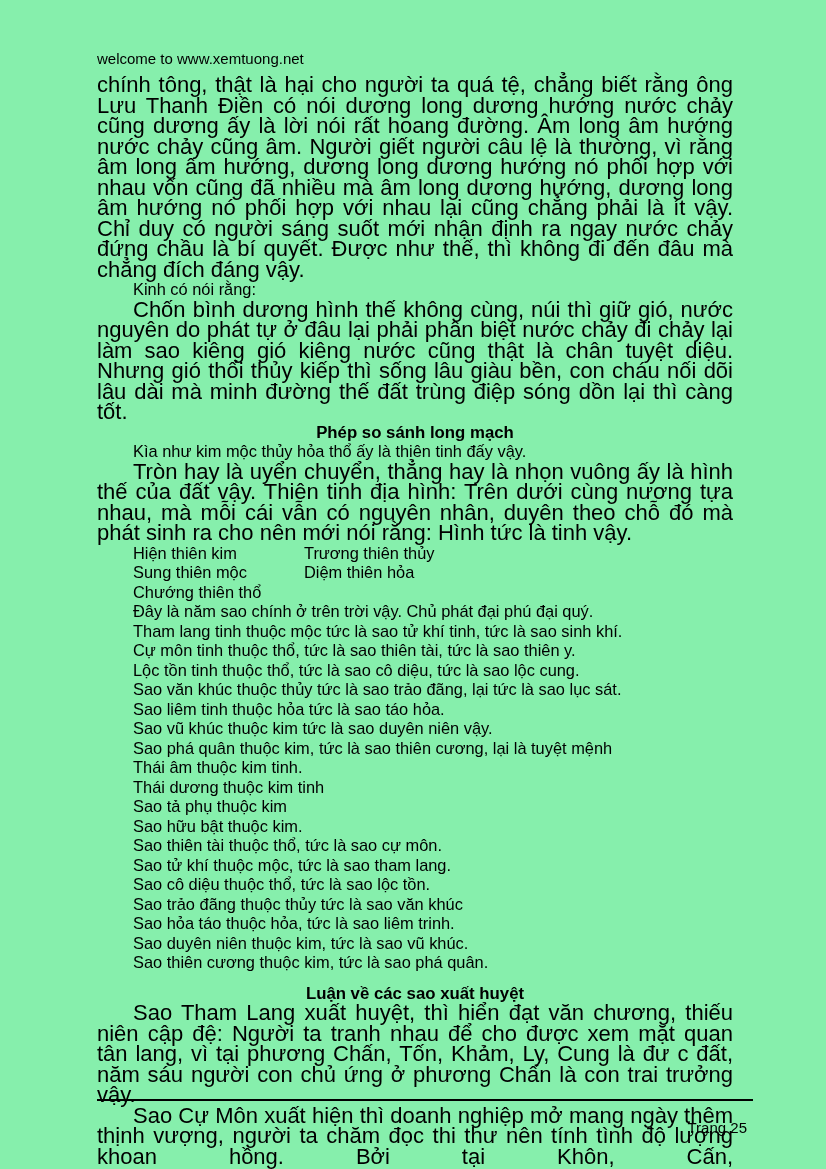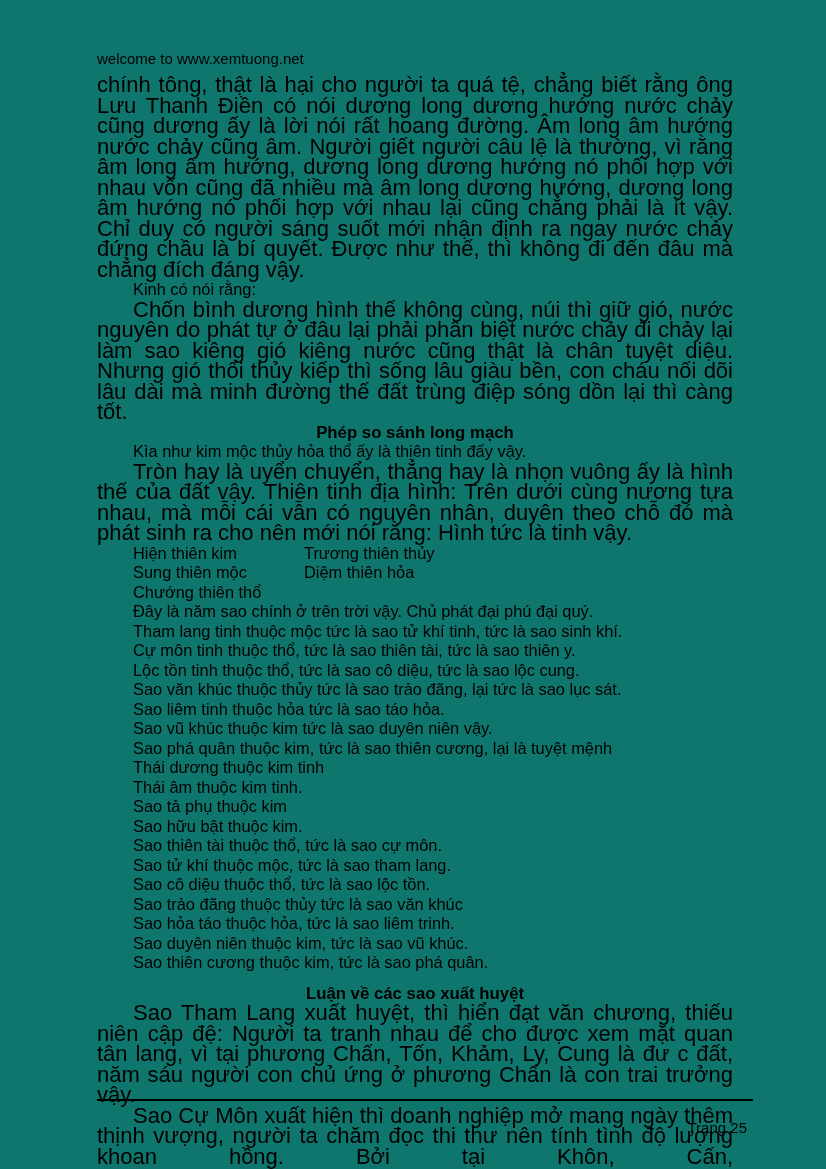--- a/index.html
+++ b/index.html
@@ -4,21 +4,21 @@
 <style>
   html, body {
     margin: 0;
     padding: 0;
     background: #ffffff;
   }
   .page {
     position: relative;
     width: 826px;
     height: 1169px;
-    background: #0f766e;
+    background: #86efac;
     font-family: "Liberation Sans", sans-serif;
     color: #000000;
     overflow: hidden;
   }
   .content {
     position: absolute;
     left: 97px;
     top: 50px;
     width: 636px;
   }
@@ -103,22 +103,22 @@
     </div>
     <p class="line ind">Đây là năm sao chính ở trên trời vậy. Chủ phát đại phú đại quý.</p>
 
     <p class="line ind">Tham lang tinh thuộc mộc tức là sao tử khí tinh, tức là sao sinh khí.</p>
     <p class="line ind">Cự môn tinh thuộc thổ, tức là sao thiên tài, tức là sao thiên y.</p>
     <p class="line ind">Lộc tồn tinh thuộc thổ, tức là sao cô diệu, tức là sao lộc cung.</p>
     <p class="line ind">Sao văn khúc thuộc thủy tức là sao trảo đãng, lại tức là sao lục sát.</p>
     <p class="line ind">Sao liêm tinh thuộc hỏa tức là sao táo hỏa.</p>
     <p class="line ind">Sao vũ khúc thuộc kim tức là sao duyên niên vậy.</p>
     <p class="line ind">Sao phá quân thuộc kim, tức là sao thiên cương, lại là tuyệt mệnh</p>
+    <p class="line ind">Thái âm thuộc kim tinh.</p>
     <p class="line ind">Thái dương thuộc kim tinh</p>
-    <p class="line ind">Thái âm thuộc kim tinh.</p>
     <p class="line ind">Sao tả phụ thuộc kim</p>
     <p class="line ind">Sao hữu bật thuộc kim.</p>
     <p class="line ind">Sao thiên tài thuộc thổ, tức là sao cự môn.</p>
     <p class="line ind">Sao tử khí thuộc mộc, tức là sao tham lang.</p>
     <p class="line ind">Sao cô diệu thuộc thổ, tức là sao lộc tồn.</p>
     <p class="line ind">Sao trảo đãng thuộc thủy tức là sao văn khúc</p>
     <p class="line ind">Sao hỏa táo thuộc hỏa, tức là sao liêm trinh.</p>
     <p class="line ind">Sao duyên niên thuộc kim, tức là sao vũ khúc.</p>
     <p class="line ind">Sao thiên cương thuộc kim, tức là sao phá quân.</p>
 

